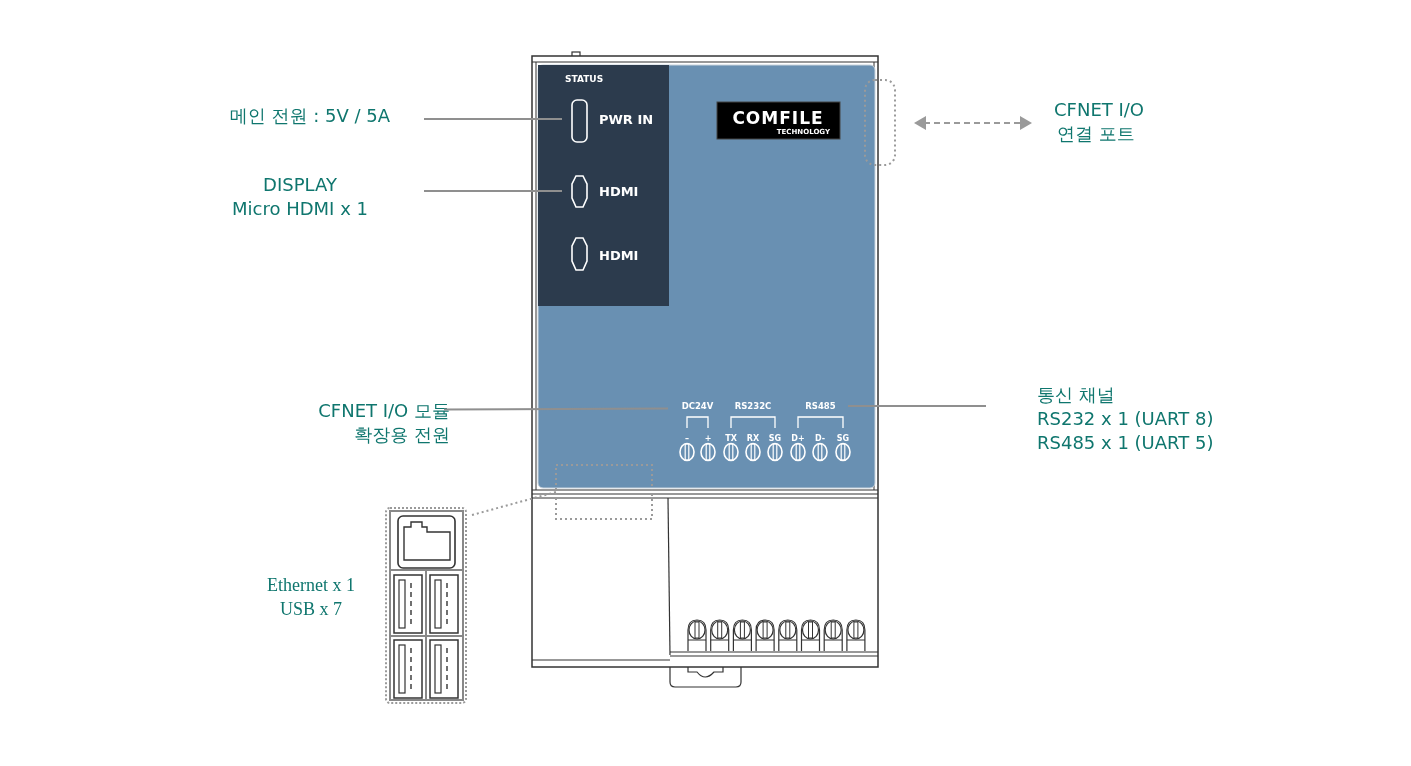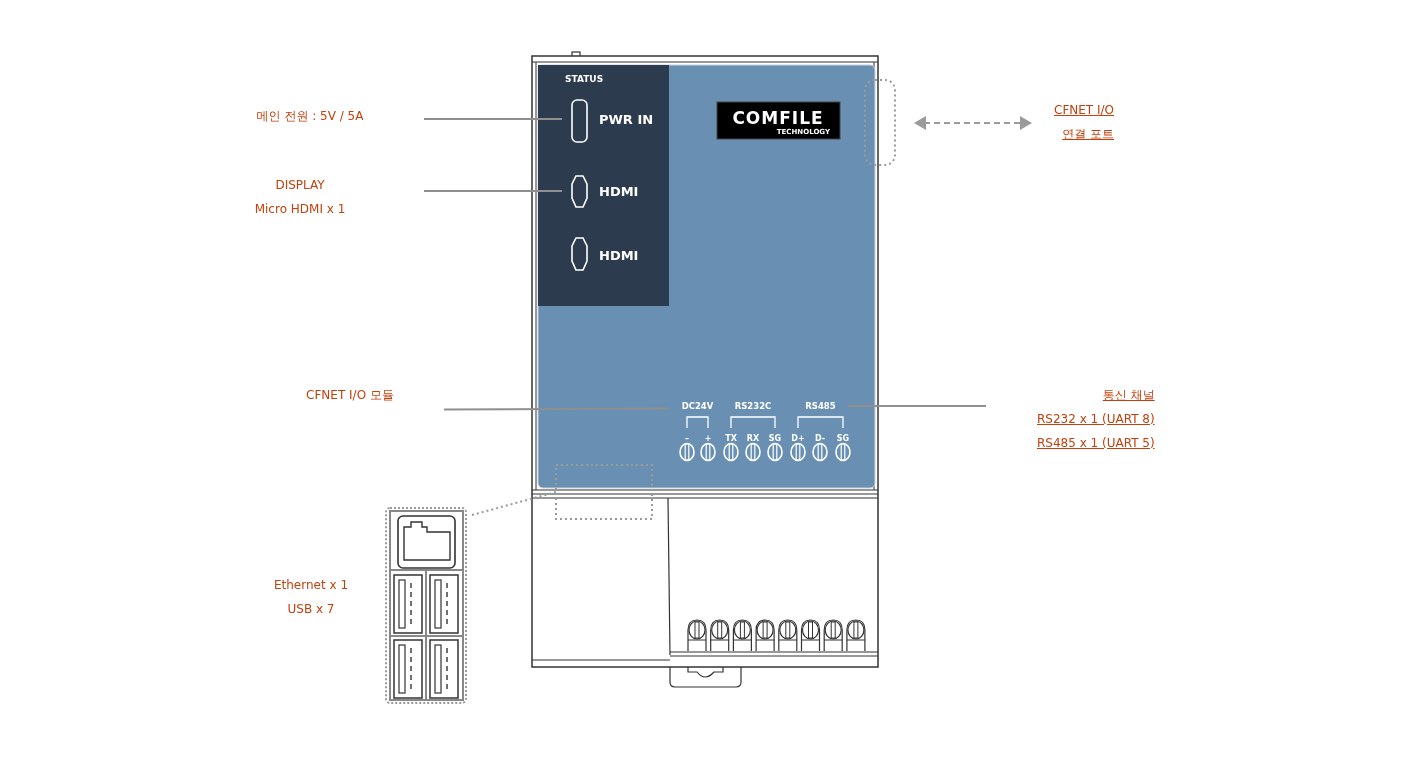--- a/index.html
+++ b/index.html
@@ -1,19 +1,19 @@
 <!DOCTYPE html>
 <html><head>
 <meta charset="utf-8">
 <style>
   html, body { margin: 0; padding: 0; background: #ffffff; }
   body { width: 1411px; height: 766px; position: relative; overflow: hidden;
          font-family: "DejaVu Sans", "Liberation Sans", sans-serif; }
-  .label { position: absolute; color: #c2410c; font-size: 12px; line-height: 24px; text-align: center; white-space: nowrap; }
-  .label.left { text-align: right; text-decoration: underline; }
+  .label { position: absolute; color: #0f766e; font-size: 18px; line-height: 24px; text-align: center; white-space: nowrap; }
+  .label.left { text-align: left; }
   .leader { position: absolute; height: 2px; background: #8f8f8f; }
   svg { position: absolute; left: 0; top: 0; }
   .panel-text { fill: #ffffff; font-family: "DejaVu Sans", sans-serif; font-weight: bold; }
 </style>
 </head>
 <body>
 
 <svg width="1411" height="766">
 
   <rect x="572" y="52" width="8" height="8" fill="#fff" stroke="#333" stroke-width="1.2"></rect>
@@ -225,28 +225,29 @@
   <div>DISPLAY</div>
   <div>Micro HDMI x 1</div>
 </div>
 <div class="leader" style="left:424px; top:190px; width:138px;"></div>
 
 <div class="label left" style="left:1054px; top:98px;">
   <div>CFNET I/O</div>
   <div style="padding-left:3px;">연결 포트</div>
 </div>
 
-<div class="label" style="left:250px; top:383px; width:200px;">
+<div class="label" style="left:250px; top:399px; width:200px;text-align:right;">
   <div>CFNET I/O 모듈</div>
+  <div>확장용 전원</div>
 </div>
 <div class="leader" style="left:444px; top:408px; width:224px; transform:rotate(-0.3deg);"></div>
 
 <div class="label left" style="left:995px; top:383px;margin-left:42px;">
   <div>통신 채널</div>
   <div>RS232 x 1 (UART 8)</div>
   <div>RS485 x 1 (UART 5)</div>
 </div>
 <div class="leader" style="left:848px; top:405px; width:138px;"></div>
 
-<div class="label" style="left:246px; top:573px; width:130px;">
+<div class="label" style="left:246px; top:573px; width:130px;font-family:Liberation Serif, serif;">
   <div>Ethernet x 1</div>
   <div>USB x 7</div>
 </div>
 
 </body></html>

